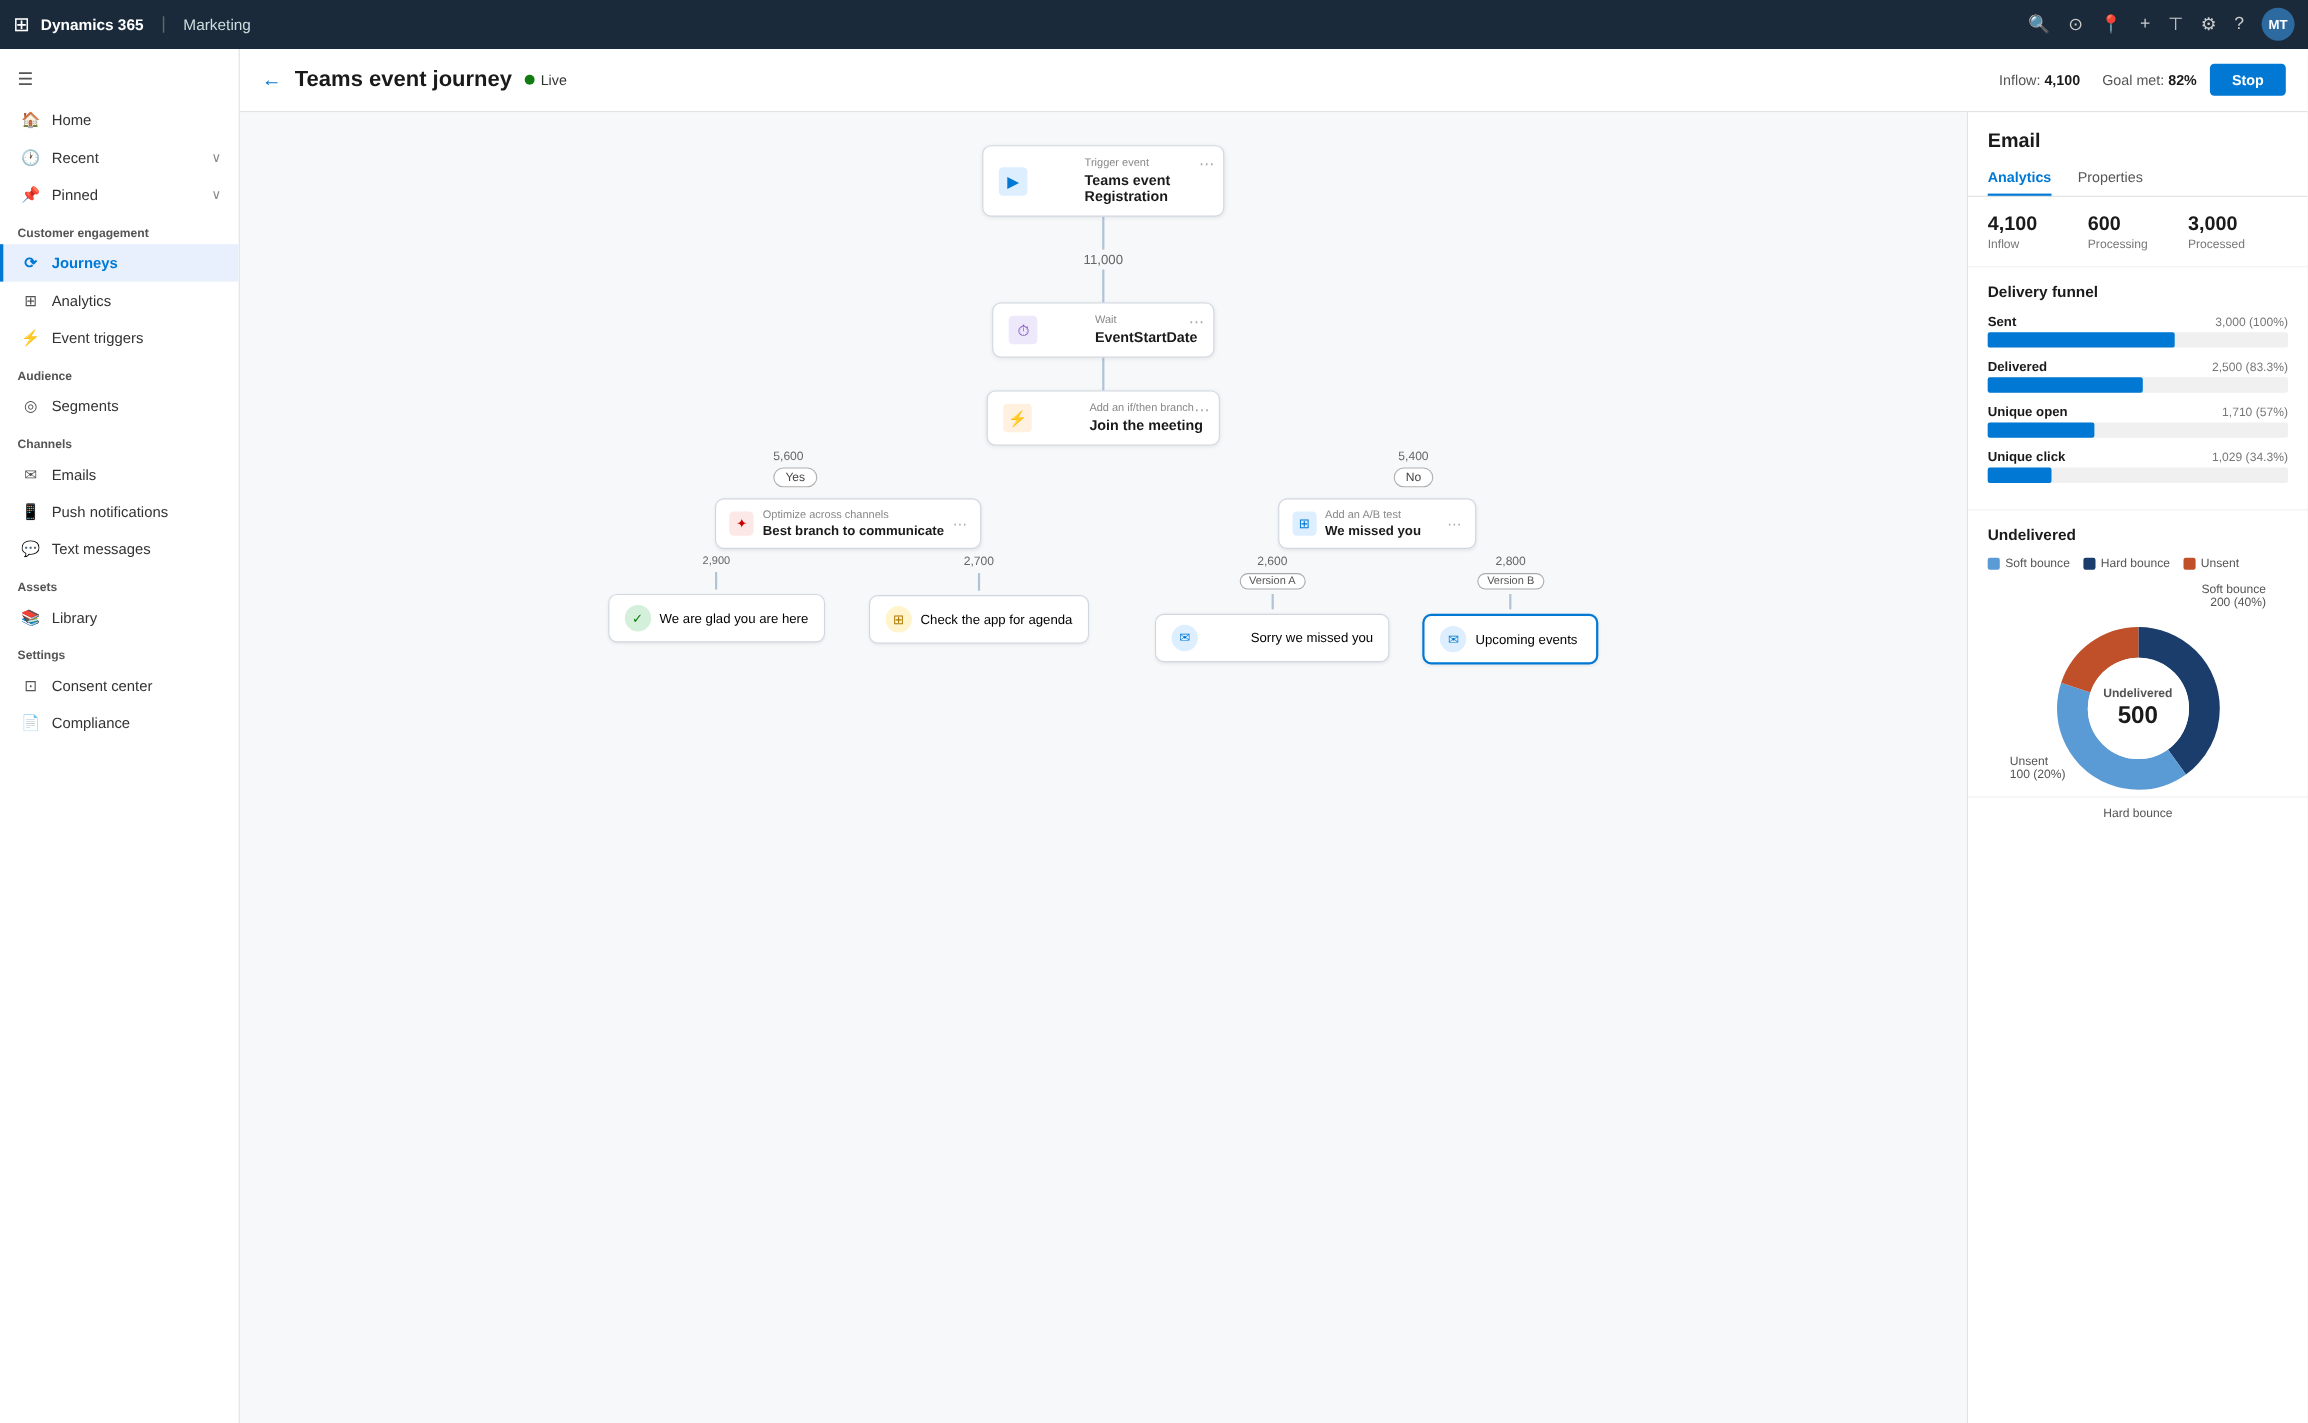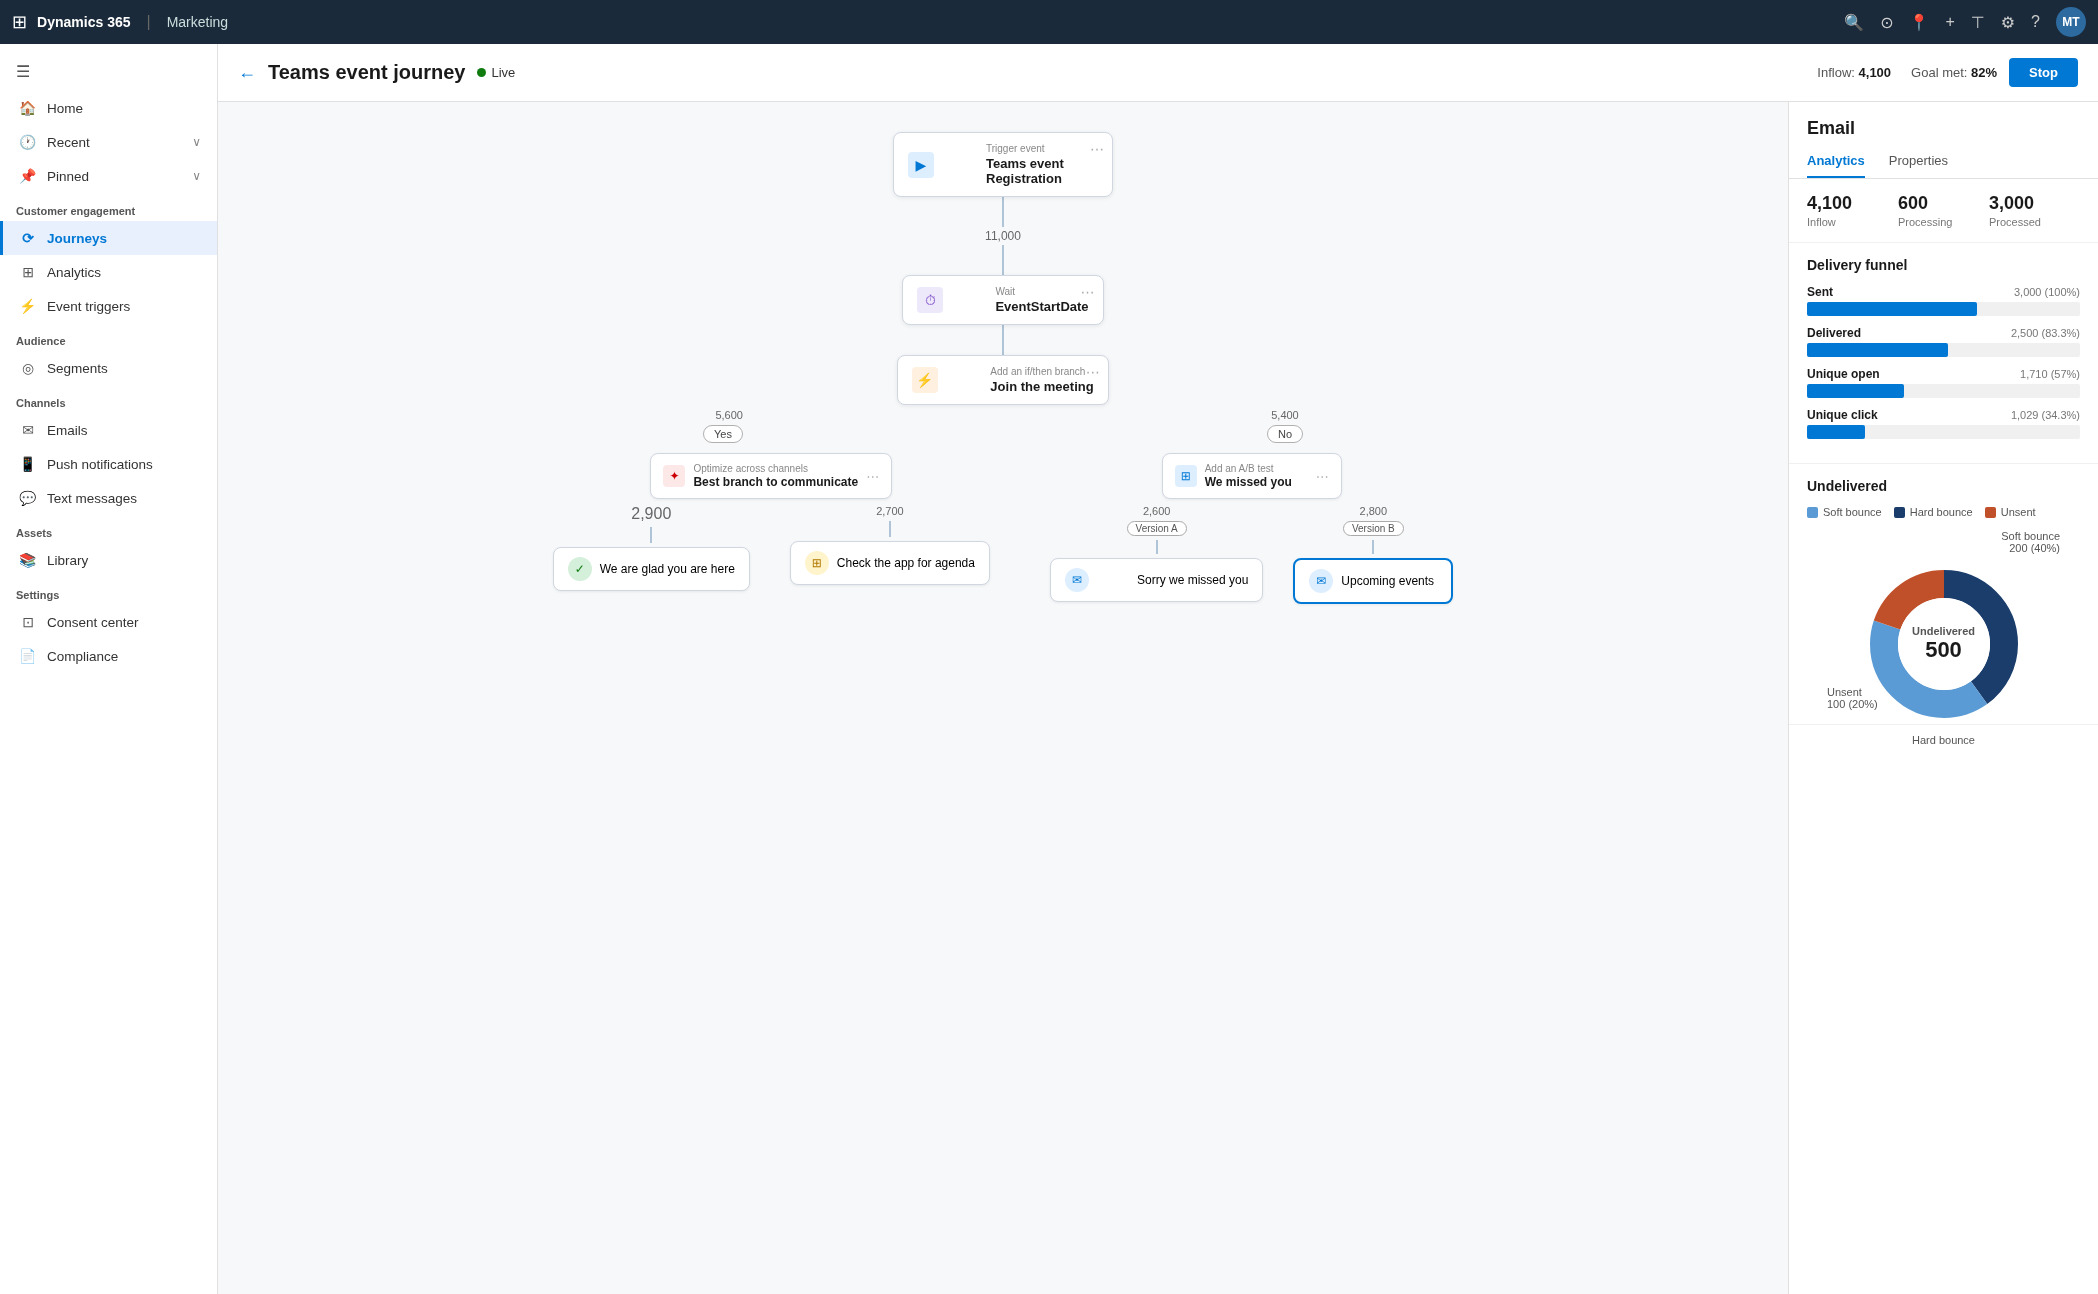--- a/index.html
+++ b/index.html
@@ -498,21 +498,21 @@
               <div class="node-content">
                 <div class="journey-node-type">Add an if/then branch</div>
                 <div class="journey-node-title">Join the meeting</div>
               </div>
             </div>
           </div>
 
           <div class="branch-container">
 
             <div style="display:flex; width:600px; justify-content:space-between; margin: 4px 0 0;">
-              <div style="display:flex;flex-direction:column;align-items:flex-end;">
+              <div style="display:flex;flex-direction:column;align-items:flex-start;">
                 <div style="font-size:11px;color:#666;">5,600</div>
                 <div class="branch-tag">Yes</div>
               </div>
               <div style="display:flex;flex-direction:column;align-items:center;">
                 <div style="font-size:11px;color:#666;">5,400</div>
                 <div class="branch-tag">No</div>
               </div>
             </div>
 
             <div class="branch-row" style="gap:60px; margin-top:6px;">
@@ -522,21 +522,21 @@
                   <div class="journey-node-icon node-icon-red" style="width:22px;height:22px;font-size:12px;">✦</div>
                   <div>
                     <span class="node-type-label">Optimize across channels</span>
                     <span class="node-main-label">Best branch to communicate</span>
                   </div>
                   <span style="margin-left:auto;color:#aaa;font-size:13px;cursor:pointer;">⋯</span>
                 </div>
 
                 <div style="display:flex;gap:40px;margin-top:6px;">
                   <div style="display:flex;flex-direction:column;align-items:center;gap:4px;">
-                    <div style="font-size:16px;color:#666;">2,900</div>
+                    <div style="font-size:10px;color:#666;">2,900</div>
                     <div class="connector-line" style="height:16px;"></div>
                     <div class="leaf-node">
                       <div class="leaf-icon leaf-green">✓</div>
                       <span style="font-size:12px;">We are glad you are here</span>
                     </div>
                   </div>
                   <div style="display:flex;flex-direction:column;align-items:center;gap:4px;">
                     <div style="font-size:11px;color:#666;">2,700</div>
                     <div class="connector-line" style="height:16px;"></div>
                     <div class="leaf-node">

